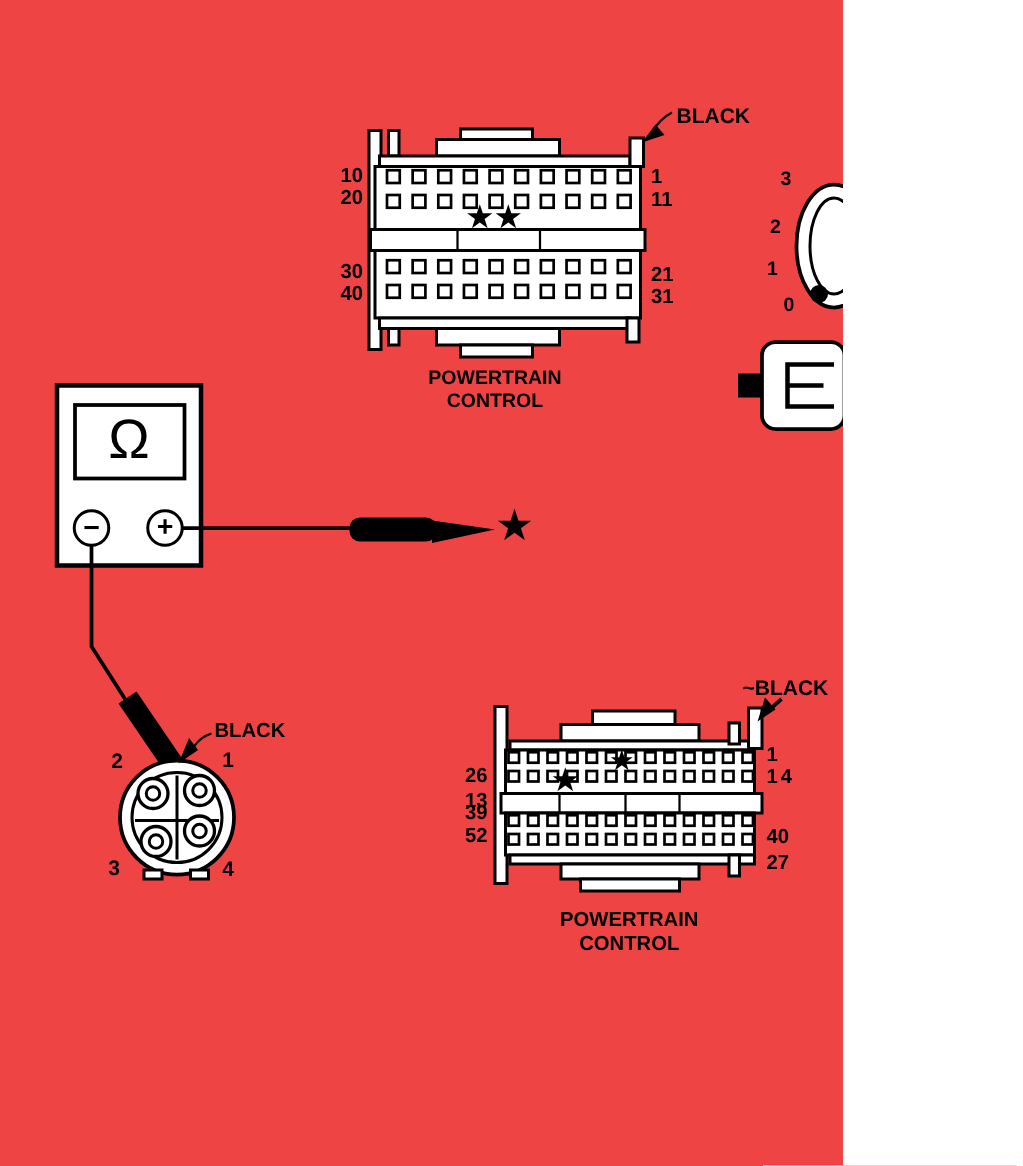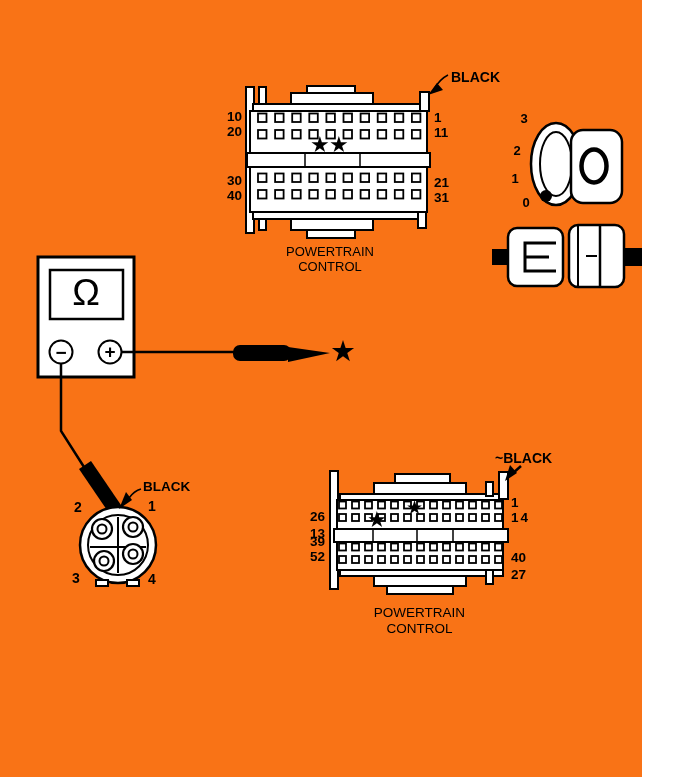--- a/index.html
+++ b/index.html
@@ -1,30 +1,30 @@
 <!DOCTYPE html>
 <html><head>
 <meta charset="utf-8">
 <style>
   html,body { margin:0; padding:0; background:#ffffff; }
   .canvas {
-    position:relative; width:642px; height:777px; background:#f97316;
+    position:relative; width:562px; height:777px; background:#ef4444;
     font-family:"Liberation Sans", sans-serif; overflow:hidden;
   }
   svg { position:absolute; left:0; top:0; }
   .outline { fill:#ffffff; stroke:#000000; stroke-width:2; }
   .thick   { stroke-width:2.5; }
   .solid   { fill:#000000; stroke:none; }
   .wire    { fill:none; stroke:#000000; stroke-width:2.5; }
   .thin    { fill:none; stroke:#000000; stroke-width:1.5; }
   .pin     { fill:#ffffff; stroke:#000000; stroke-width:1.8; }
   .t { position:absolute; font-weight:bold; color:#000; white-space:nowrap; line-height:1; }
   .ctr { text-align:center; }
   .rgt { text-align:right; }
-  .cap { position:absolute; font-weight:normal; color:#000; text-align:center; }
+  .cap { position:absolute; font-weight:bold; color:#000; text-align:center; }
   .cap span { display:block; }
   .star { position:absolute; color:#000; line-height:1; }
 </style>
 </head>
 <body>
 
 <div class="canvas">
 
   <svg width="682" height="777" viewBox="0 0 682 777">
 

